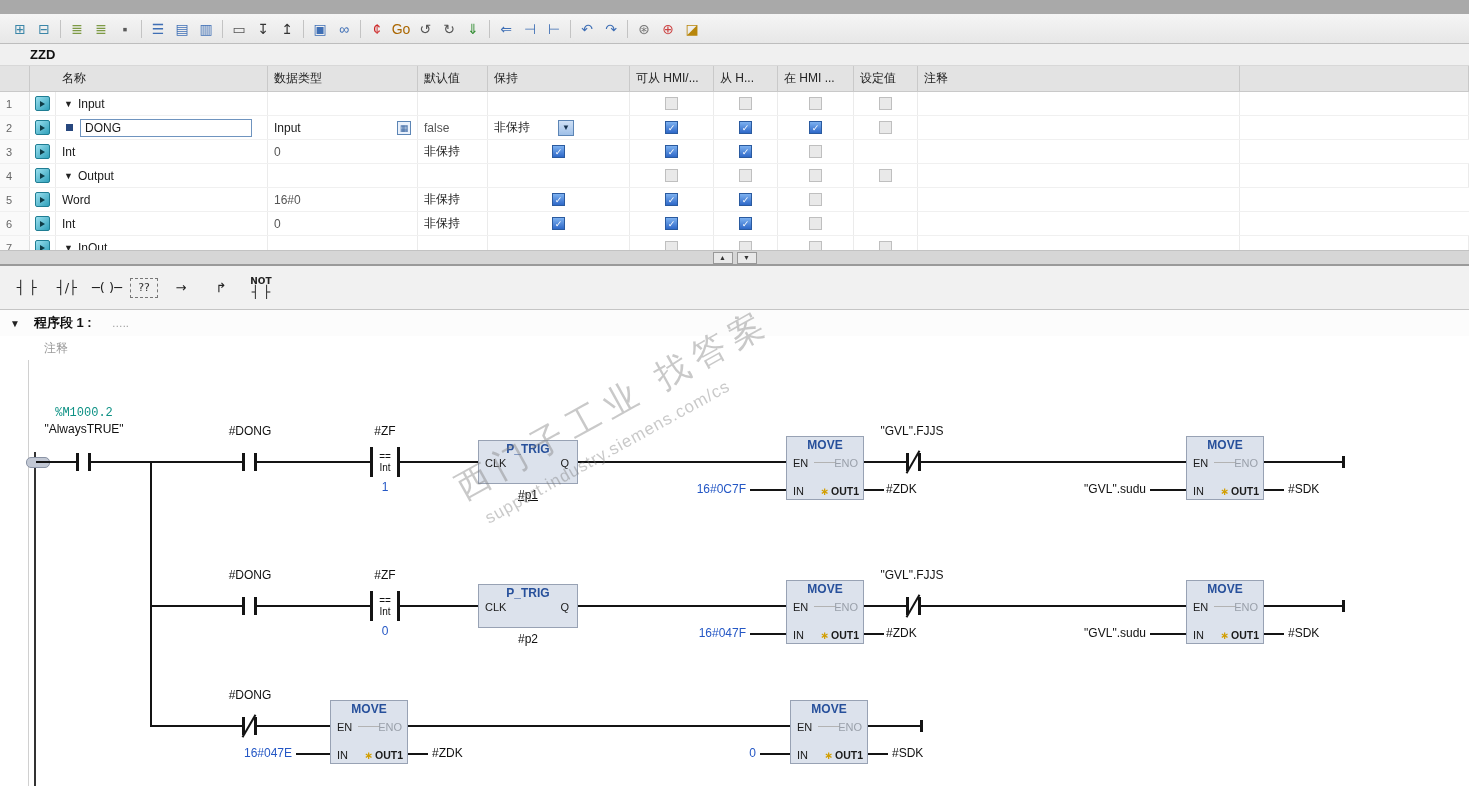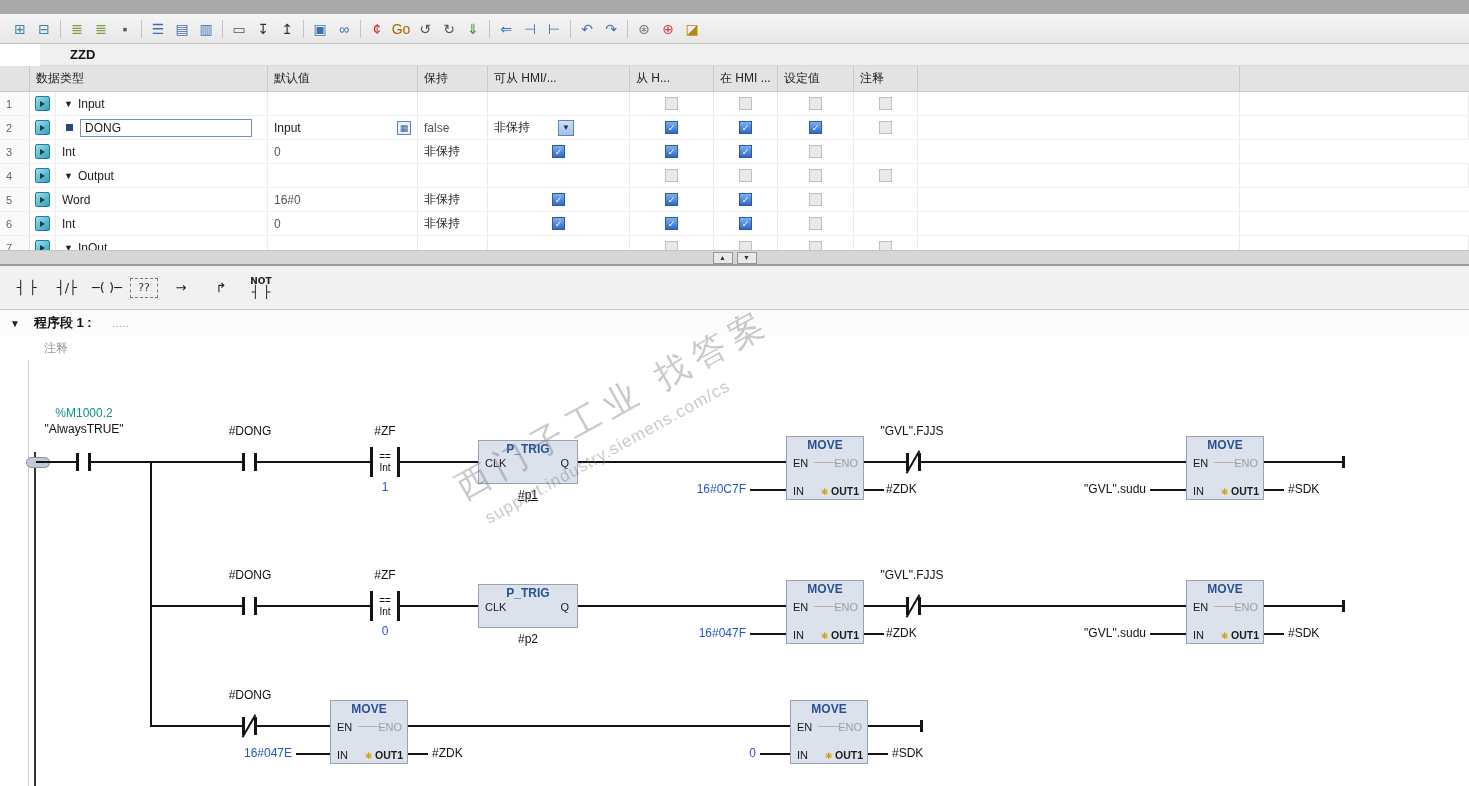--- a/index.html
+++ b/index.html
@@ -11,21 +11,21 @@
   .titlebar { height:14px; background:#a9a9a9; }
 
   
   .toolbar { height:30px; background:linear-gradient(#f5f5f5,#e7e7e7); border-bottom:1px solid #bdbdbd;
     display:flex; align-items:center; padding-left:8px; }
   .tbicon { display:inline-flex; align-items:center; justify-content:center; width:22px; height:22px;
     font-size:14px; margin:0 1px; cursor:default; }
   .tbsep { display:inline-block; width:1px; height:18px; background:#c3c3c3; margin:0 4px; }
 
   
-  .blockrow { height:22px; background:#f0f0f0; border-bottom:1px solid #d8d8d8; display:flex; align-items:center;margin-left:40px; }
+  .blockrow { height:22px; background:#f0f0f0; border-bottom:1px solid #d8d8d8; display:flex; align-items:center; }
   .blockname { font-weight:bold; font-size:13px; margin-left:30px; color:#111; }
 
   
   .vartable { height:184px; overflow:hidden; background:#fff; }
   .thead { display:grid; grid-template-columns:30px 238px 150px 70px 142px 84px 64px 76px 64px 322px 1fr;
     height:26px; background:#e3e3e3; border-bottom:1px solid #c9c9c9; }
   .hc { border-right:1px solid #c9c9c9; display:flex; align-items:center; padding:0 6px; color:#222; }
   .hc.namehdr { padding-left:32px; }
   .trow { display:grid; grid-template-columns:30px 26px 212px 150px 70px 142px 84px 64px 76px 64px 322px 1fr;
     height:24px; border-bottom:1px solid #f0f0f0; background:#fff; }
@@ -156,20 +156,21 @@
       </span>
   </div>
 
   <div class="blockrow">
     <span class="blockname">ZZD</span>
   </div>
 
   <div class="vartable">
     <div class="thead">
       <div class="hc"></div>
+      <div class="hc namehdr">名称</div>
       <div class="hc">数据类型</div>
       <div class="hc">默认值</div>
       <div class="hc">保持</div>
       <div class="hc">可从 HMI/...</div>
       <div class="hc">从 H...</div>
       <div class="hc">在 HMI ...</div>
       <div class="hc">设定值</div>
       <div class="hc">注释</div>
       <div class="hc"></div>
     </div>
@@ -418,21 +419,21 @@
 
   <div class="canvas">
     <div class="canvasline"></div>
     <div class="rail" style="left:34px;top:92px;height:334px;"></div>
     <div class="cap" style="left:26px;top:97px;"></div>
     <div class="vw" style="left:150px;top:101px;height:266px;"></div>
 
     <div class="w" style="left:36px;top:101px;width:40px;"></div>
     <div class="cbar" style="left:76px;top:93px;"></div>
     <div class="cbar" style="left:88px;top:93px;"></div>
-    <div class="tag addr" style="left:30px;top:46px;width:108px;">%M1000.2</div>
+    <div class="tag addr" style="left:30px;top:46px;width:108px;font-family:Liberation Mono, monospace;">%M1000.2</div>
     <div class="tag" style="left:30px;top:62px;width:108px;">"AlwaysTRUE"</div>
     <div class="w" style="left:91px;top:101px;width:151px;"></div>
     <div class="cbar" style="left:242px;top:93px;"></div>
     <div class="cbar" style="left:254px;top:93px;"></div>
     <div class="tag" style="left:214px;top:64px;width:72px;">#DONG</div>
     <div class="w" style="left:257px;top:101px;width:113px;"></div>
     <div class="cmp" style="left:370px;top:87px;">
       <span>==</span>
       <span>Int</span>
     </div>

